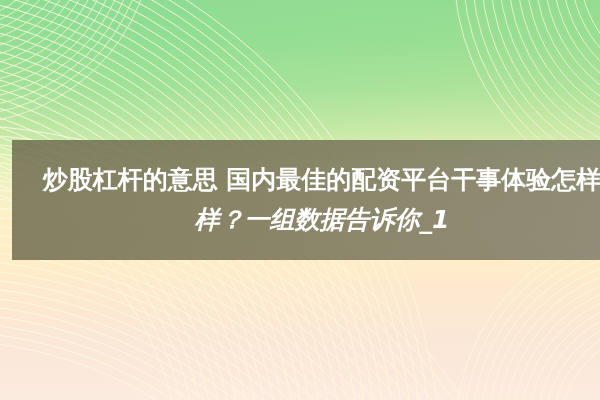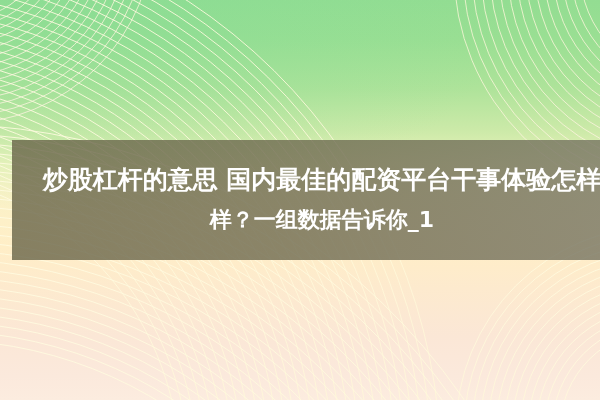--- a/index.html
+++ b/index.html
@@ -73,21 +73,21 @@
 
   .title-line {
     color: #ffffff;
     font-weight: bold;
     font-size: 25px;
     line-height: 40px;
     letter-spacing: 0px;
     white-space: nowrap;
     text-align: center;
   }
-  .title-line.line2 { font-size: 22px; }
+  .title-line.line2 { font-size: 25px; font-style: italic; }
 </style>
 </head>
 <body>
 
 <div id="banner">
 
   <div class="bg-gradient"></div>
   <div class="bg-wash"></div>
 
   <div class="arcs">

